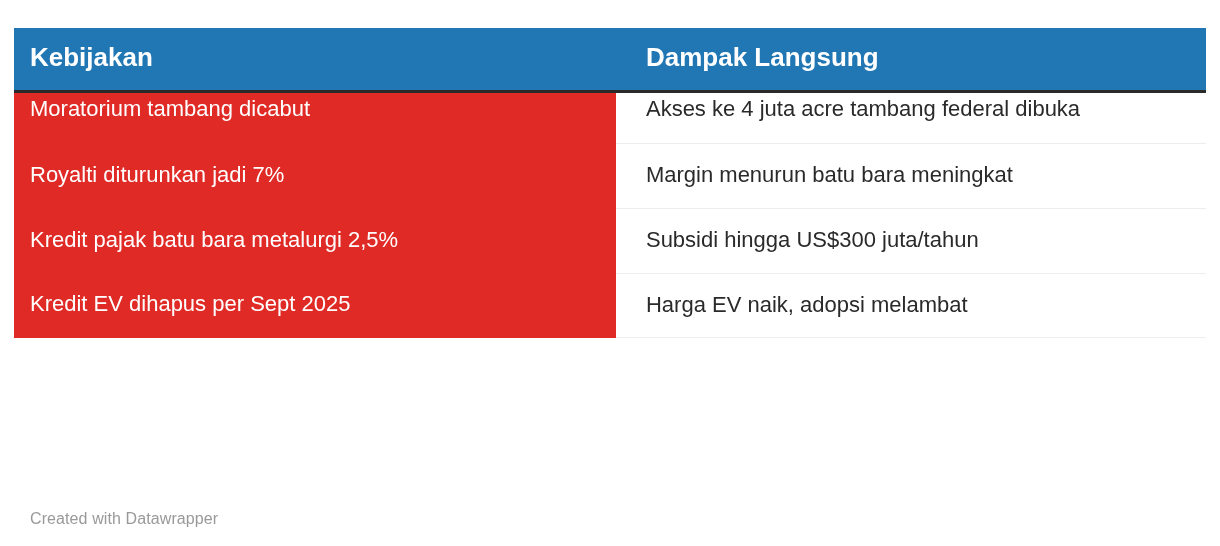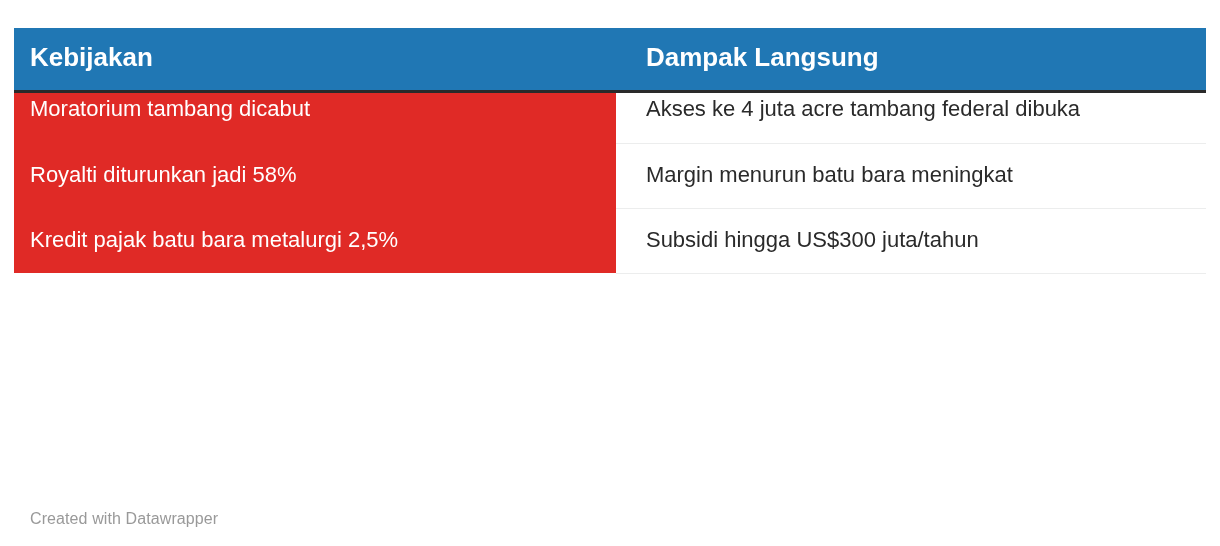--- a/index.html
+++ b/index.html
@@ -100,25 +100,29 @@
         <th class="th-policy">Kebijakan</th>
         <th class="th-impact">Dampak Langsung</th>
       </tr>
     </thead>
     <tbody>
       <tr class="row-tall">
         <td class="cell-policy">Moratorium tambang dicabut</td>
         <td class="cell-impact">Akses ke 4 juta acre tambang federal dibuka</td>
       </tr>
       <tr>
-        <td class="cell-policy">Royalti diturunkan jadi 58%</td>
+        <td class="cell-policy">Royalti diturunkan jadi 7%</td>
         <td class="cell-impact">Margin menurun batu bara meningkat</td>
       </tr>
       <tr>
         <td class="cell-policy">Kredit pajak batu bara metalurgi 2,5%</td>
         <td class="cell-impact">Subsidi hingga US$300 juta/tahun</td>
+      </tr>
+      <tr>
+        <td class="cell-policy">Kredit EV dihapus per Sept 2025</td>
+        <td class="cell-impact">Harga EV naik, adopsi melambat</td>
       </tr>
     </tbody>
   </table>
 
   <div class="footer">Created with Datawrapper</div>
 
 </div>
 
 </body></html>

